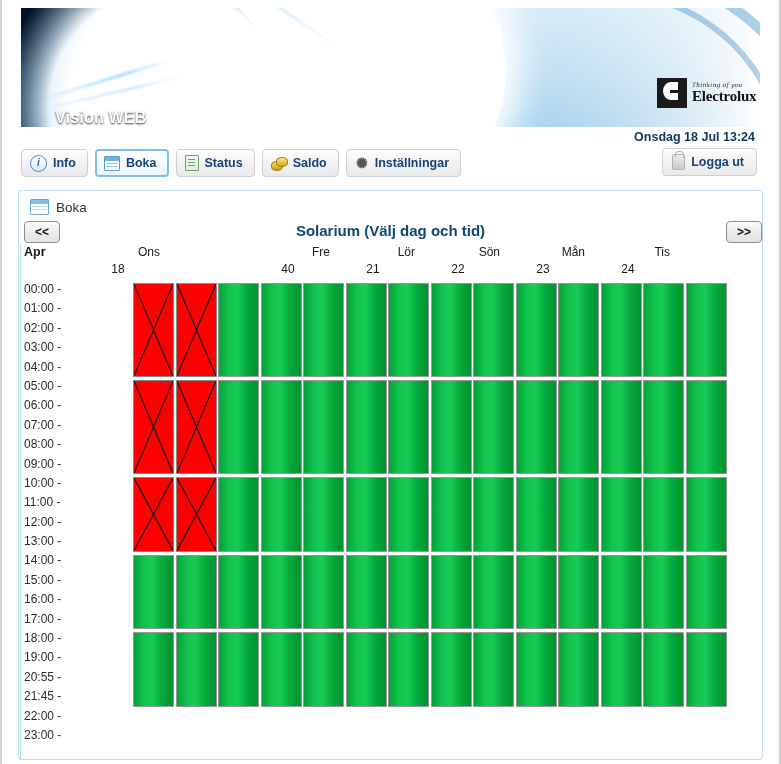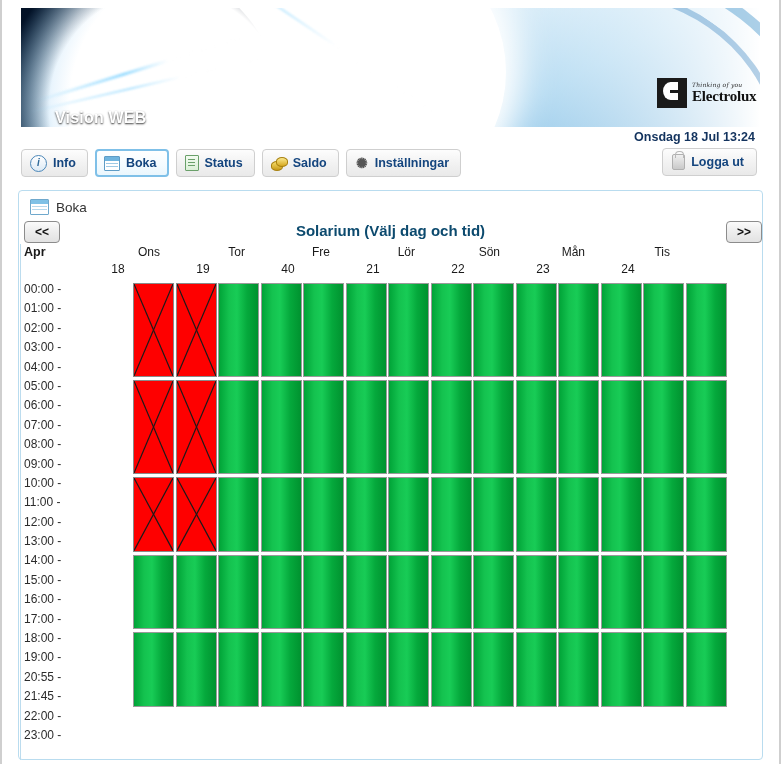--- a/index.html
+++ b/index.html
@@ -542,24 +542,20 @@
   <div class="arrow-btn" id="next-btn">&gt;&gt;</div>
 
   <div id="grid-area">
     <div class="vline"></div>
 
     <div id="day-headers">
       <span id="month-label">Apr</span>
     <div class="day-head" style="left: 58px;">
           <span class="dname">Ons</span>
           <span class="dnum">18</span>
-        </div>
-        <div class="day-head" style="left: 143px;">
-          <span class="dname">Tor</span>
-          <span class="dnum">19</span>
         </div>
         <div class="day-head" style="left: 228px;">
           <span class="dname">Fre</span>
           <span class="dnum">40</span>
         </div>
         <div class="day-head" style="left: 313px;">
           <span class="dname">Lör</span>
           <span class="dnum">21</span>
         </div>
         <div class="day-head" style="left: 398px;">

